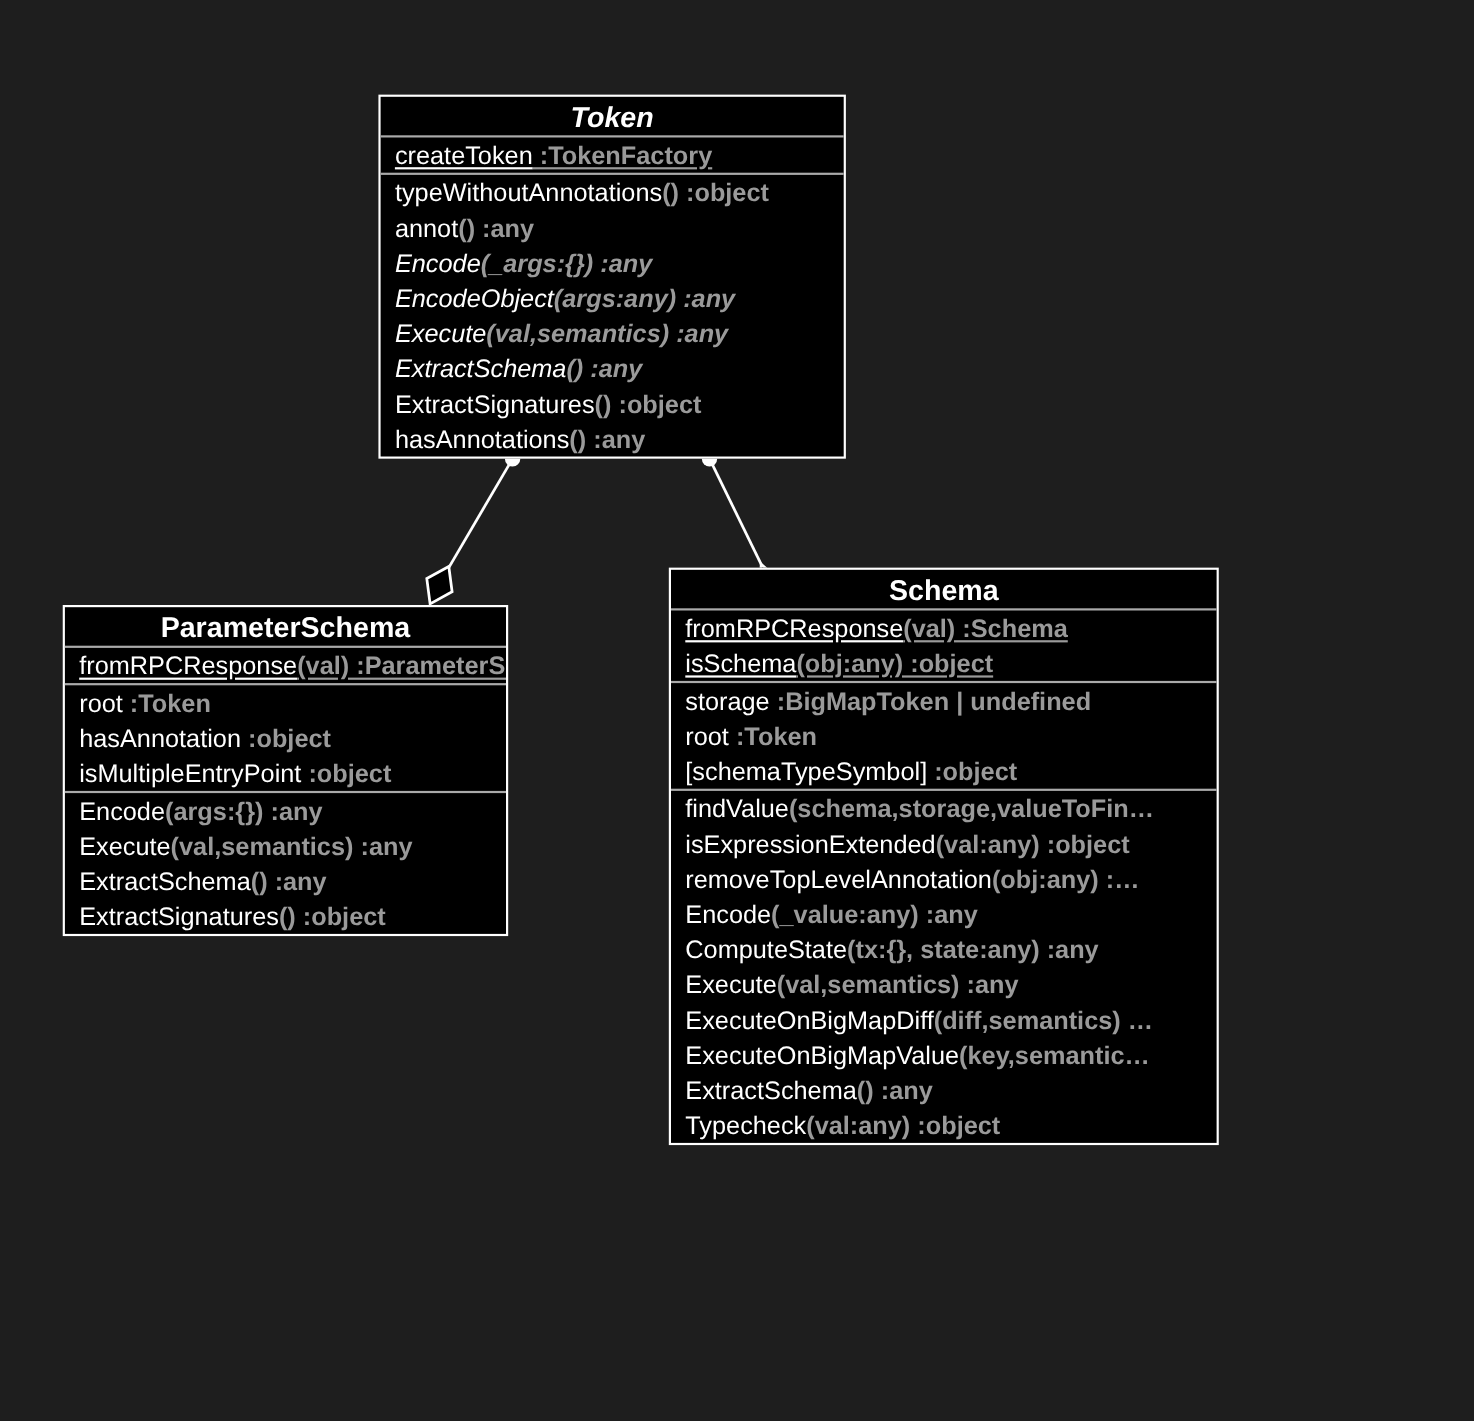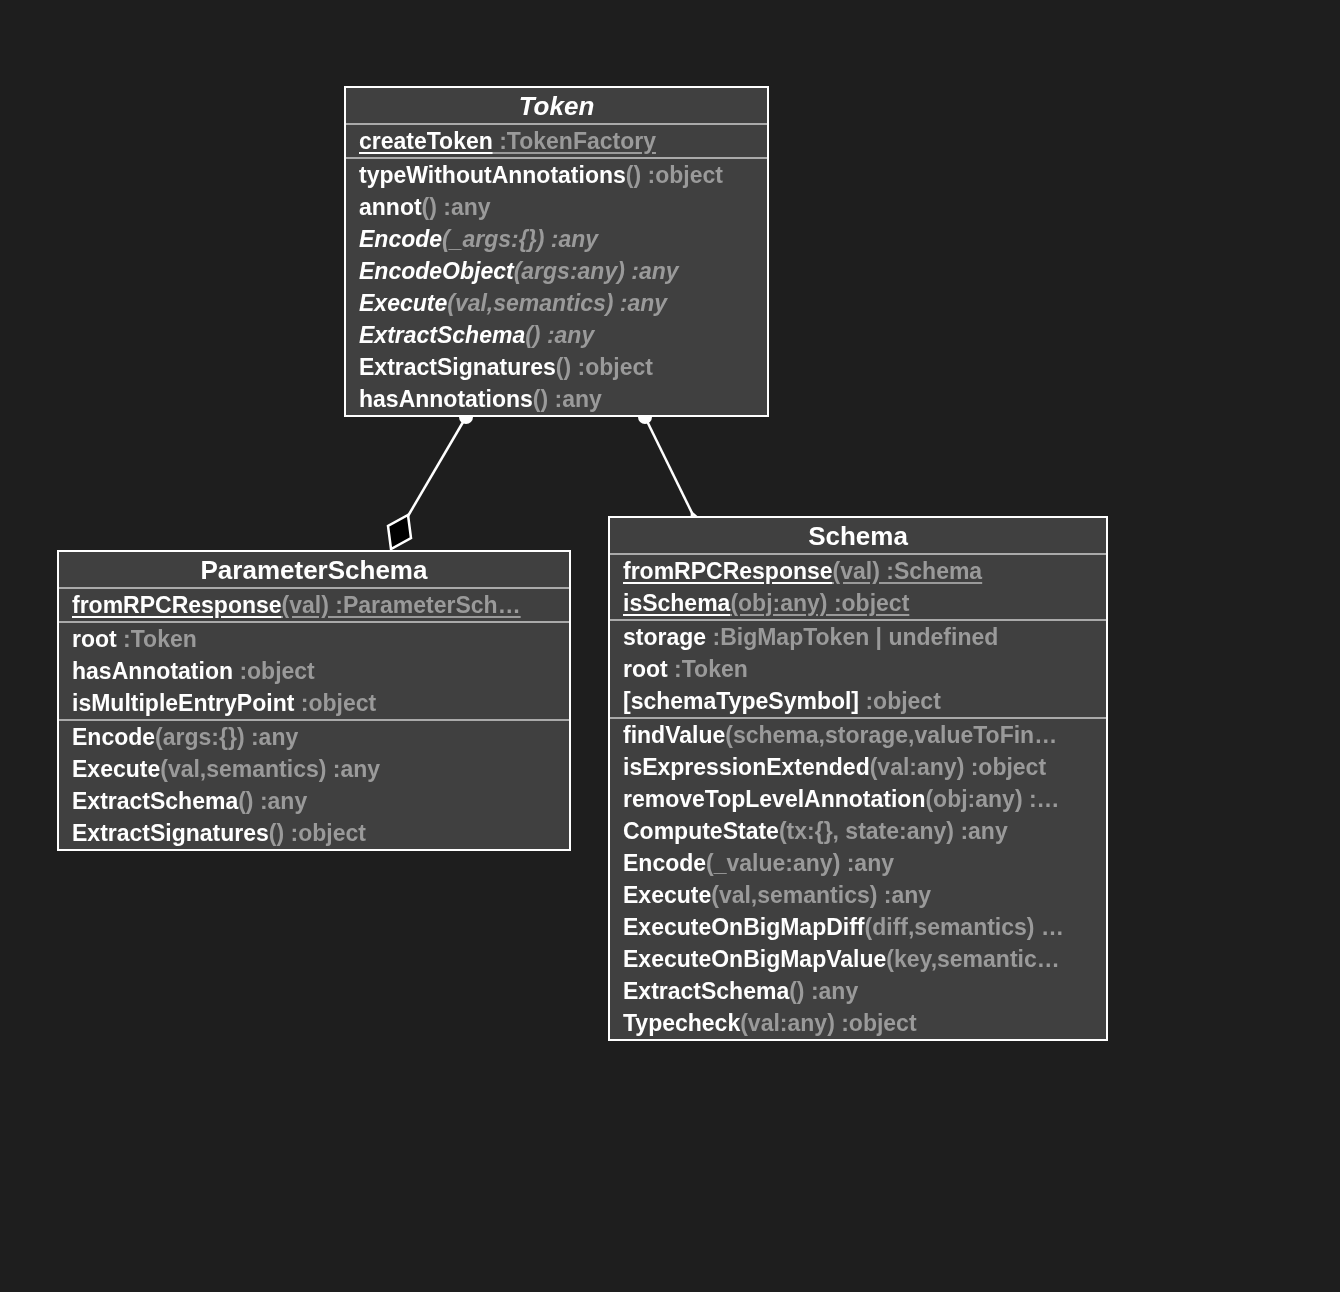--- a/index.html
+++ b/index.html
@@ -6,21 +6,21 @@
   html, body {
     width: 1340px; height: 1292px;
     background: #1e1e1e;
     overflow: hidden;
     font-family: "Liberation Sans", sans-serif;
   }
   .canvas { position: relative; width: 1340px; height: 1292px; }
   .connectors { position: absolute; left: 0; top: 0; pointer-events: none; }
   .class-box {
     position: absolute;
-    background: #404040;
+    background: #000000;
     border: 2px solid #ffffff;
     color: #ffffff;
   }
   .class-title {
     height: 37px; line-height: 37px;
     text-align: center;
     font-weight: bold;
     font-size: 26px;
     color: #ffffff;
     border-bottom: 2px solid #aaaaaa;
@@ -30,21 +30,21 @@
   .class-title.abstract { font-style: italic; }
   .member-section { border-bottom: 2px solid #aaaaaa; }
   .member-section:last-child { border-bottom: none; }
   .row {
     height: 32px; line-height: 32px;
     font-size: 23px;
     padding: 0 6px 0 13px;
     white-space: pre;
     overflow: hidden;
   }
-  .row .n { color: #ffffff; font-weight: bold; }
+  .row .n { color: #ffffff; }
   .row .r { color: #9a9a9a; font-weight: bold; }
   .row.i { font-style: italic; }
   .row.u .n, .row.u .r { text-decoration: underline; text-underline-offset: 3px; }
 </style>
 </head>
 <body>
 
 <div class="canvas">
 
   <svg class="connectors" width="1340" height="1292" viewBox="0 0 1340 1292">
@@ -68,21 +68,21 @@
           <div class="row i"><span class="n">Encode</span><span class="r">(_args:{}) :any</span></div>
           <div class="row i"><span class="n">EncodeObject</span><span class="r">(args:any) :any</span></div>
           <div class="row i"><span class="n">Execute</span><span class="r">(val,semantics) :any</span></div>
           <div class="row i"><span class="n">ExtractSchema</span><span class="r">() :any</span></div>
           <div class="row"><span class="n">ExtractSignatures</span><span class="r">() :object</span></div>
           <div class="row"><span class="n">hasAnnotations</span><span class="r">() :any</span></div>
         </div>
       </div>
   </div>
 
-  <div class="class-box" style="left:57px; top:550px; width:514px;">
+  <div class="class-box" style="left:57px; top:550px; width:405px;">
     <div class="class-title">ParameterSchema</div>
     <div class="class-sections">
         <div class="member-section">
           <div class="row u"><span class="n">fromRPCResponse</span><span class="r">(val) :ParameterSch…</span></div>
         </div>
         <div class="member-section">
           <div class="row"><span class="n">root</span><span class="r"> :Token</span></div>
           <div class="row"><span class="n">hasAnnotation</span><span class="r"> :object</span></div>
           <div class="row"><span class="n">isMultipleEntryPoint</span><span class="r"> :object</span></div>
         </div>
@@ -104,22 +104,22 @@
         </div>
         <div class="member-section">
           <div class="row"><span class="n">storage</span><span class="r"> :BigMapToken | undefined</span></div>
           <div class="row"><span class="n">root</span><span class="r"> :Token</span></div>
           <div class="row"><span class="n">[schemaTypeSymbol]</span><span class="r"> :object</span></div>
         </div>
         <div class="member-section">
           <div class="row"><span class="n">findValue</span><span class="r">(schema,storage,valueToFin…</span></div>
           <div class="row"><span class="n">isExpressionExtended</span><span class="r">(val:any) :object</span></div>
           <div class="row"><span class="n">removeTopLevelAnnotation</span><span class="r">(obj:any) :…</span></div>
+          <div class="row"><span class="n">Encode</span><span class="r">(_value:any) :any</span></div>
           <div class="row"><span class="n">ComputeState</span><span class="r">(tx:{}, state:any) :any</span></div>
-          <div class="row"><span class="n">Encode</span><span class="r">(_value:any) :any</span></div>
           <div class="row"><span class="n">Execute</span><span class="r">(val,semantics) :any</span></div>
           <div class="row"><span class="n">ExecuteOnBigMapDiff</span><span class="r">(diff,semantics) …</span></div>
           <div class="row"><span class="n">ExecuteOnBigMapValue</span><span class="r">(key,semantic…</span></div>
           <div class="row"><span class="n">ExtractSchema</span><span class="r">() :any</span></div>
           <div class="row"><span class="n">Typecheck</span><span class="r">(val:any) :object</span></div>
         </div>
       </div>
   </div>
 
 </div>

